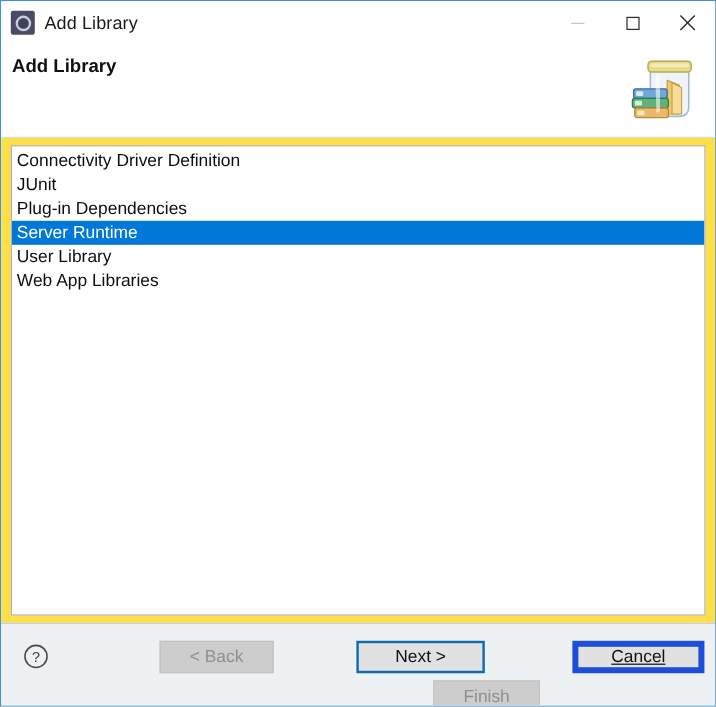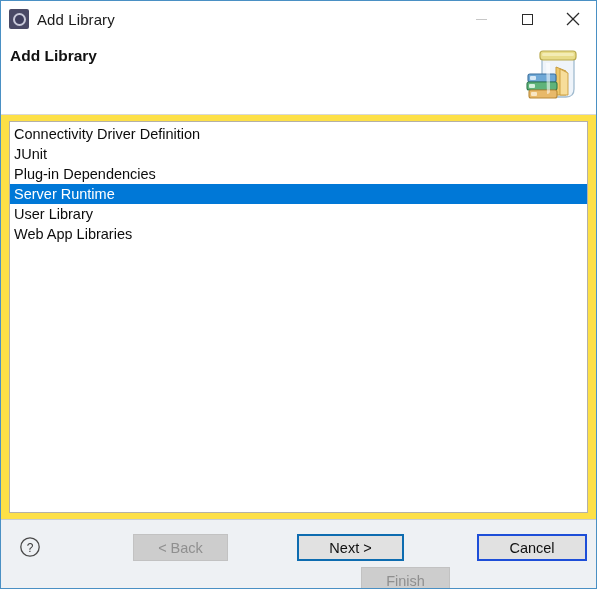--- a/index.html
+++ b/index.html
@@ -186,22 +186,23 @@
     justify-content: center;
     padding: 0;
   }
   .btn.disabled {
     background: #cdcdcd;
     border: 1px solid #c2c2c2;
     color: #8f8f8f;
   }
   .btn.normal {
     background: #e1e1e1;
-    border: 2px solid #1d4ed8;
+    border: 5px solid #1d4ed8;
     color: #101010;
+    text-decoration: underline;
   }
   .btn.focused {
     background: #e1e1e1;
     border: 2px solid #0d6cb0;
     color: #101010;
   }
   .btn-back   { left: 132px;  width: 95px; }
   .btn-next   { left: 260px;  width: 107px; margin-left: 36px; }
   .btn-finish { left: 360px;  width: 89px; margin-top: 33px; }
   .btn-cancel { left: 476px;  width: 110px; }

